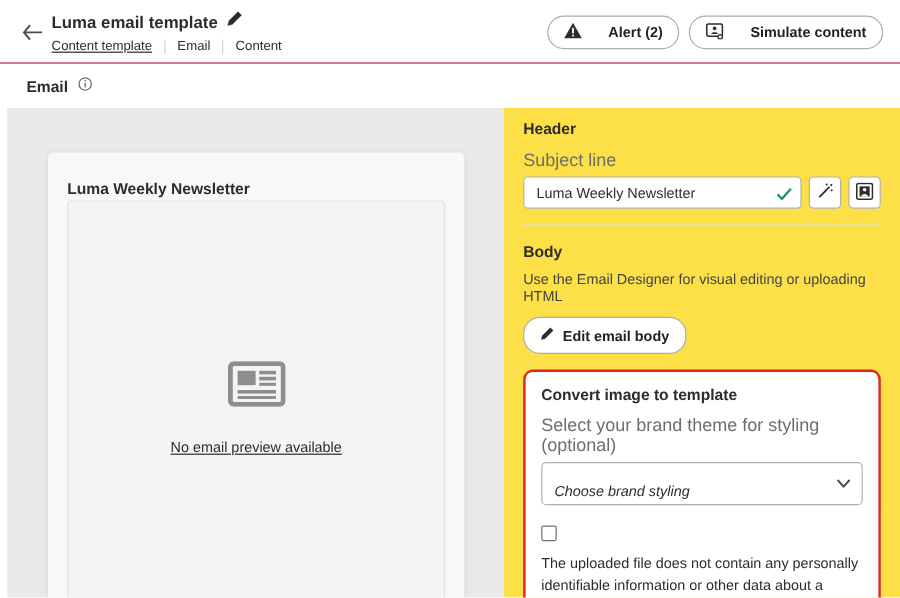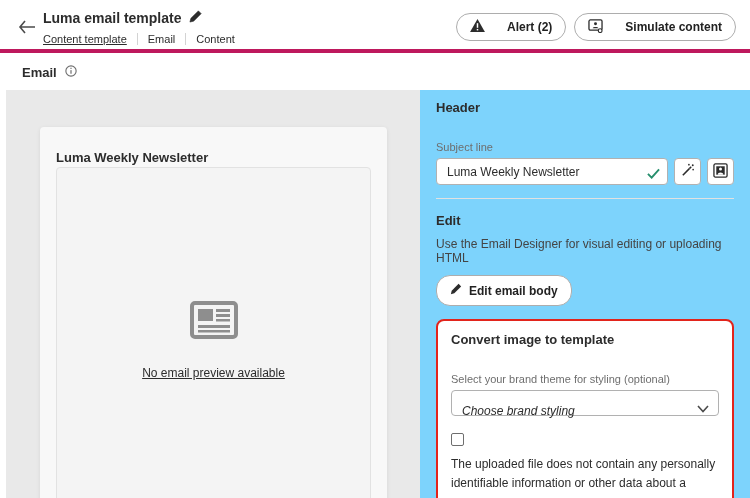--- a/index.html
+++ b/index.html
@@ -4,21 +4,21 @@
 <style>
   * { margin:0; padding:0; box-sizing:border-box; }
   html,body { width:750px; height:498px; }
   body {
     font-family:"Liberation Sans","DejaVu Sans",sans-serif;
     background:#ffffff; color:#2c2c2c; position:relative; overflow:hidden;
     -webkit-font-smoothing:antialiased;
   }
   
   .topbar { position:absolute; left:0; top:0; width:750px; height:53px;
-    background:#fff; border-bottom:4px solid #be185d; }
+    background:#fff; border-bottom:1px solid #be185d; }
   .back-btn { position:absolute; left:16px; top:17px; width:22px; height:22px;
     background:none; border:none; cursor:pointer; color:#4b4b4b; display:flex;
     align-items:center; justify-content:center; }
   .title-block { position:absolute; left:43px; top:9px; }
   .title-row { display:flex; align-items:center; gap:7px; }
   .page-title { font-size:14px; font-weight:bold; color:#2c2c2c; }
   .tabs { display:flex; align-items:center; margin-top:6px; font-size:11px; color:#2c2c2c; }
   .tab { padding:0 10px; cursor:pointer; }
   .tab:first-child { padding-left:0;text-decoration:underline; }
   .tab-sep { width:1px; height:12px; background:#d3d3d3; }
@@ -36,41 +36,41 @@
   .preview-card { position:absolute; left:34px; top:37px; width:347px; height:520px;
     background:#f8f8f8; border-radius:4px; box-shadow:0 1px 4px rgba(0,0,0,0.08); padding:16px; }
   .card-title { font-size:13px; font-weight:bold; color:#2c2c2c; margin-top:7px; }
   .preview-box { position:absolute; left:16px; right:16px; top:40px; bottom:0;
     background:#f4f4f4; border:1px solid #e2e2e2; border-radius:4px; }
   .empty-icon { position:absolute; left:50%; top:133px; transform:translateX(-50%); }
   .empty-text { position:absolute; left:0; right:0; top:198px; text-align:center;
     font-size:12px; color:#2c2c2c;text-decoration:underline; }
   
   .right-panel { position:absolute; left:420px; top:0; right:0; bottom:0;
-    background:#7dd3fc; padding:10px 16px 0 16px; }
+    background:#fde047; padding:10px 16px 0 16px; }
   .section-title { font-size:13px; font-weight:bold; color:#2c2c2c; }
-  .field-label { font-size:11px; color:#6e6e6e; margin-top:26px; }
+  .field-label { font-size:15px; color:#6e6e6e; margin-top:10px; }
   .subject-row { display:flex; align-items:center; gap:6px; margin-top:5px; }
   .text-input-wrap { position:relative; flex:1; }
   .text-input { width:100%; height:27px; border:1.5px solid #b1b1b1; border-radius:4px;
     padding:0 26px 0 10px; font-family:inherit; font-size:12px; color:#2c2c2c; background:#fff; }
   .valid-check { position:absolute; right:8px; top:7px; }
   .icon-btn { width:27px; height:27px; border:1.5px solid #b1b1b1; border-radius:4px;
     background:#fff; cursor:pointer; display:flex; align-items:center; justify-content:center;
     flex:none; padding:0; }
   .hr { height:1px; background:#e1e1e1; margin-top:13px; }
   .body-desc { font-size:12px; color:#444; margin-top:9px; }
   .pill-btn { display:inline-flex; align-items:center; gap:7px; height:31px; padding:0 13px;
     background:#fff; border:1.5px solid #adadad; border-radius:14px; font-family:inherit;
     font-size:12px; font-weight:bold; color:#222; cursor:pointer; margin-top:10px; }
   
   .convert-box { margin-top:13px; border:2px solid #e2241c; border-radius:8px;
     padding:11px 13px 12px 13px; background:#fff; }
-  .select-box { position:relative; margin-top:5px; height:26px; border:1.5px solid #b1b1b1;
-    border-radius:4px; background:#fff; display:flex; align-items:center; padding:16px 26px 0 10px;
+  .select-box { position:relative; margin-top:5px; height:36px; border:1.5px solid #b1b1b1;
+    border-radius:4px; background:#fff; display:flex; align-items:flex-start; padding:16px 26px 0 10px;
     cursor:pointer; }
   .select-value { font-size:12px; font-style:italic; color:#2c2c2c; }
   .select-chevron { position:absolute; right:9px; top:8px; }
   .checkbox-row { display:flex; gap:9px; margin-top:15px;flex-direction:column; }
   .checkbox { width:13px; height:13px; border:1.5px solid #6e6e6e; border-radius:2px;
     background:#fff; flex:none; margin-top:2px; cursor:pointer; }
   .checkbox-label { font-size:12px; color:#2c2c2c; line-height:1.55; max-width:282px; }
   .pill-btn-disabled { display:inline-flex; align-items:center; height:14px; padding:0 14px;
     background:#f3f3f3; border:1px solid #e2e2e2; border-radius:14px; font-family:inherit;
     font-size:12px; font-weight:bold; color:#bcbcbc; margin-top:15px; cursor:default; }
@@ -193,21 +193,21 @@
             <rect x="3.5" y="3.5" width="9" height="9" fill="#2c2c2c"></rect>
             <circle cx="8" cy="6.5" r="1.6" fill="#fff"></circle>
             <path d="M5 12.5 c0-3 6-3 6 0 z" fill="#fff"></path>
           </svg>
         </span>
       </button>
     </div>
     <div class="hr"></div>
 
     
-    <div class="section-title" style="margin-top:14px;">Edit</div>
+    <div class="section-title" style="margin-top:14px;">Body</div>
     <div class="body-desc">Use the Email Designer for visual editing or uploading HTML</div>
     <button class="pill-btn">
       <span>
         <svg width="12" height="12" viewBox="0 0 14 14">
             <path d="M1 13 l1-4 8-8 3 3 -8 8 z" fill="#2c2c2c"></path>
           </svg>
       </span>
       <span>Edit email body</span>
     </button>
 

